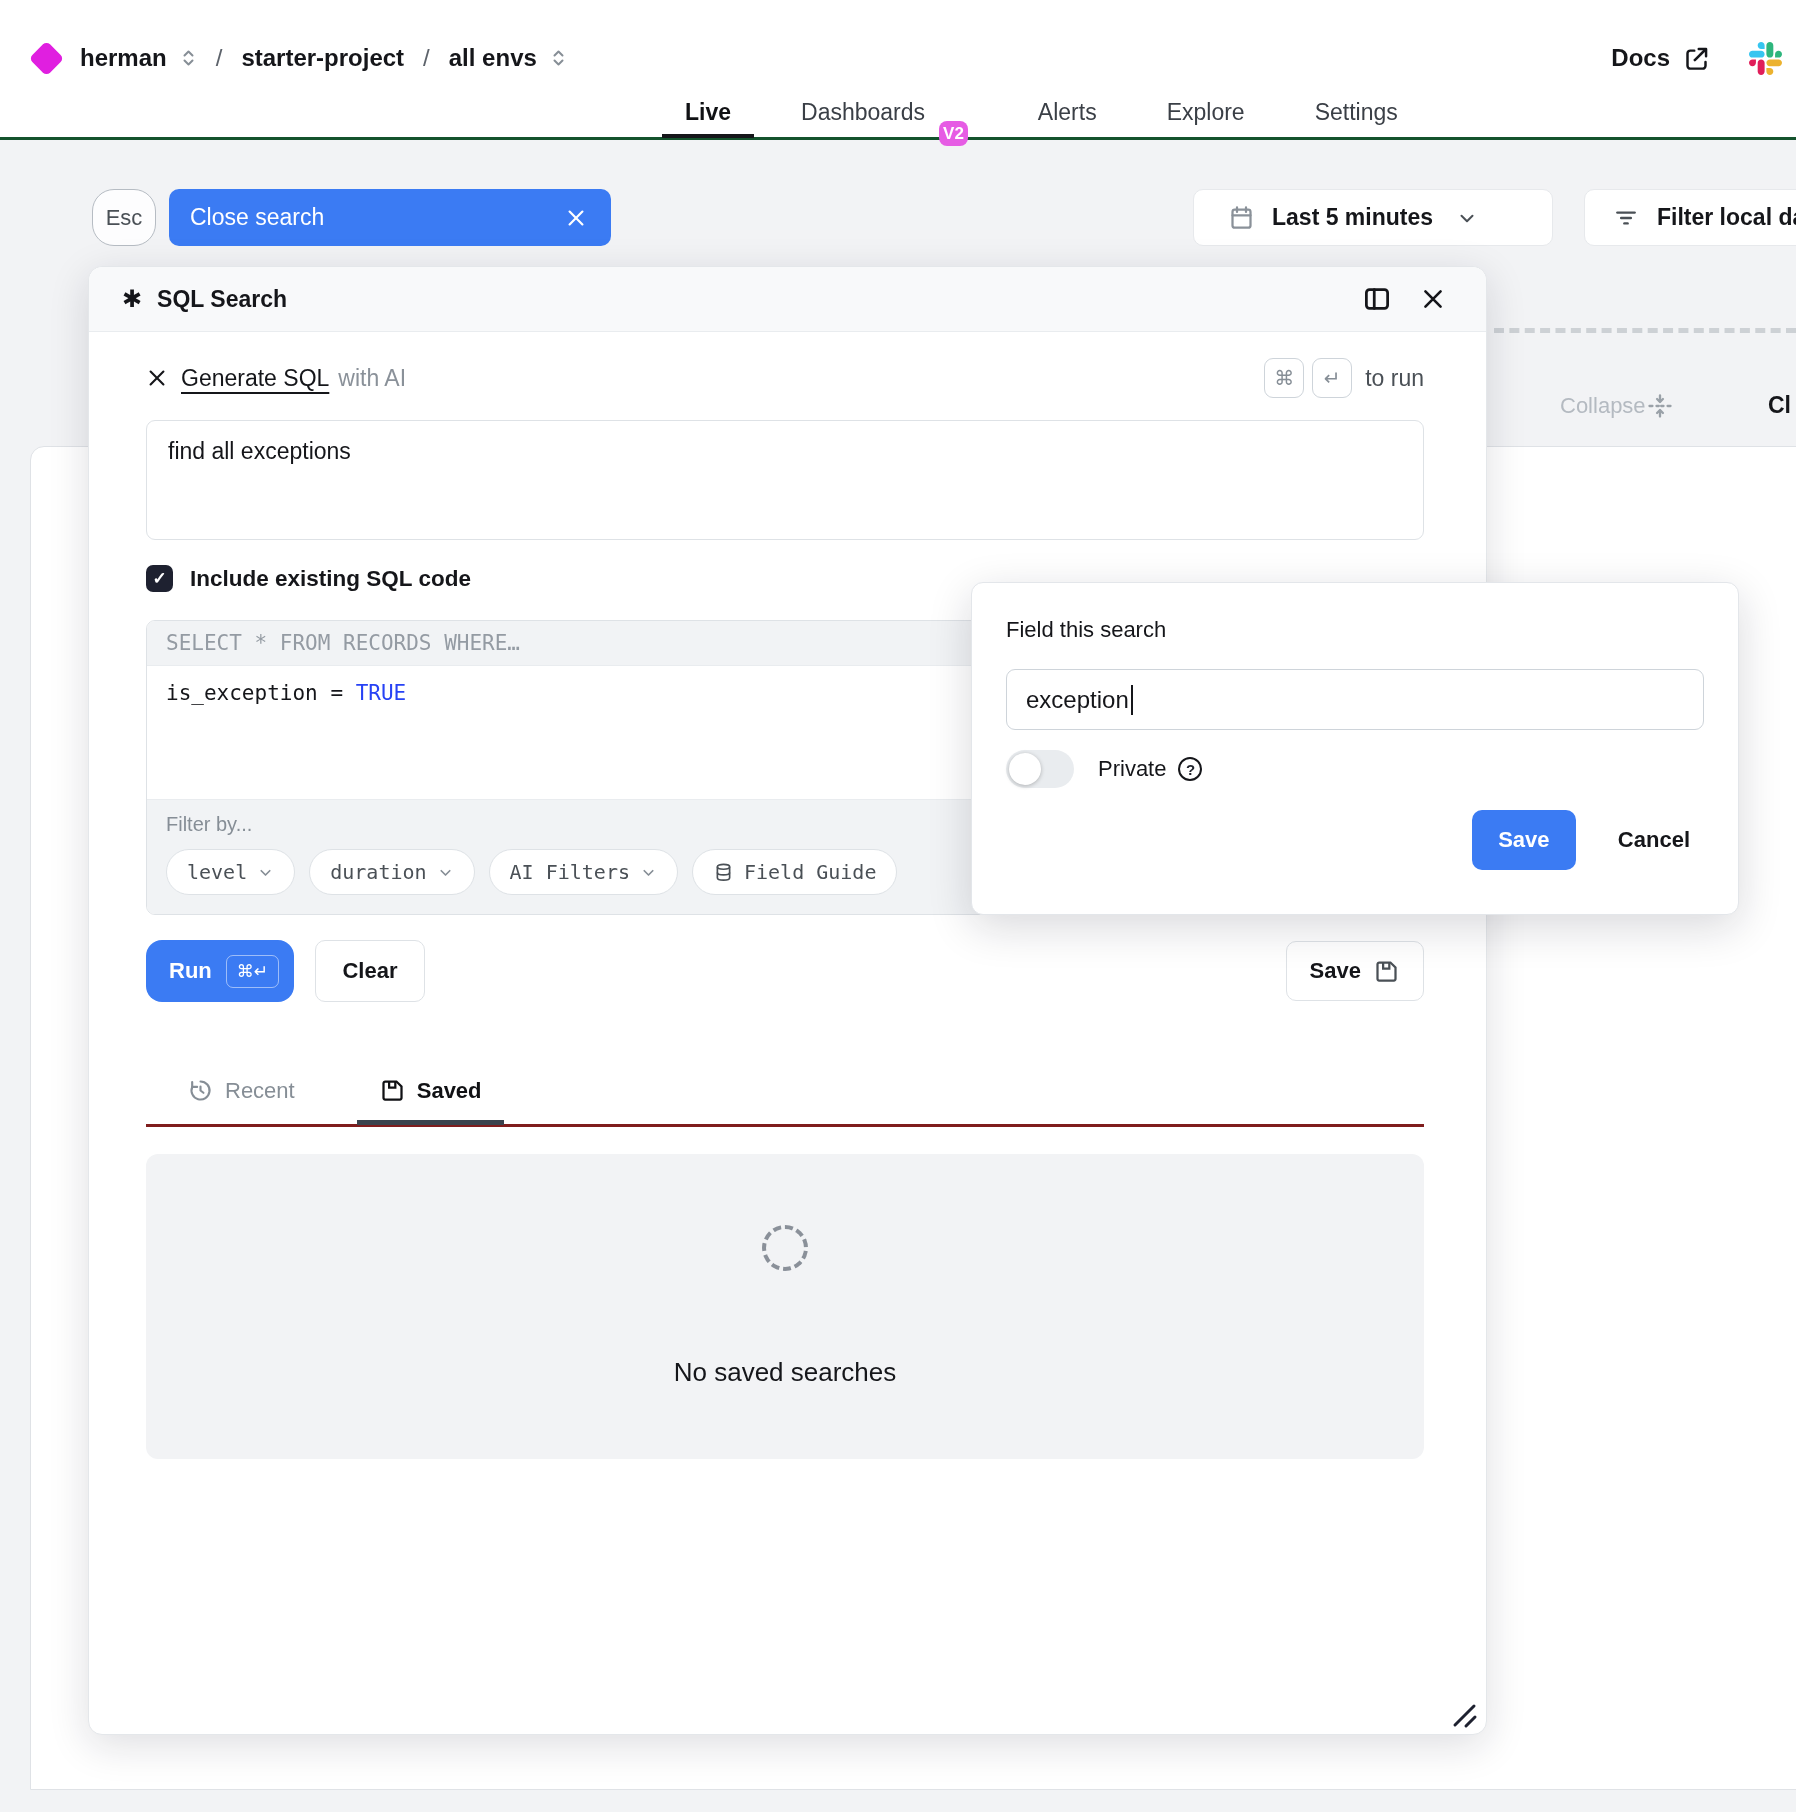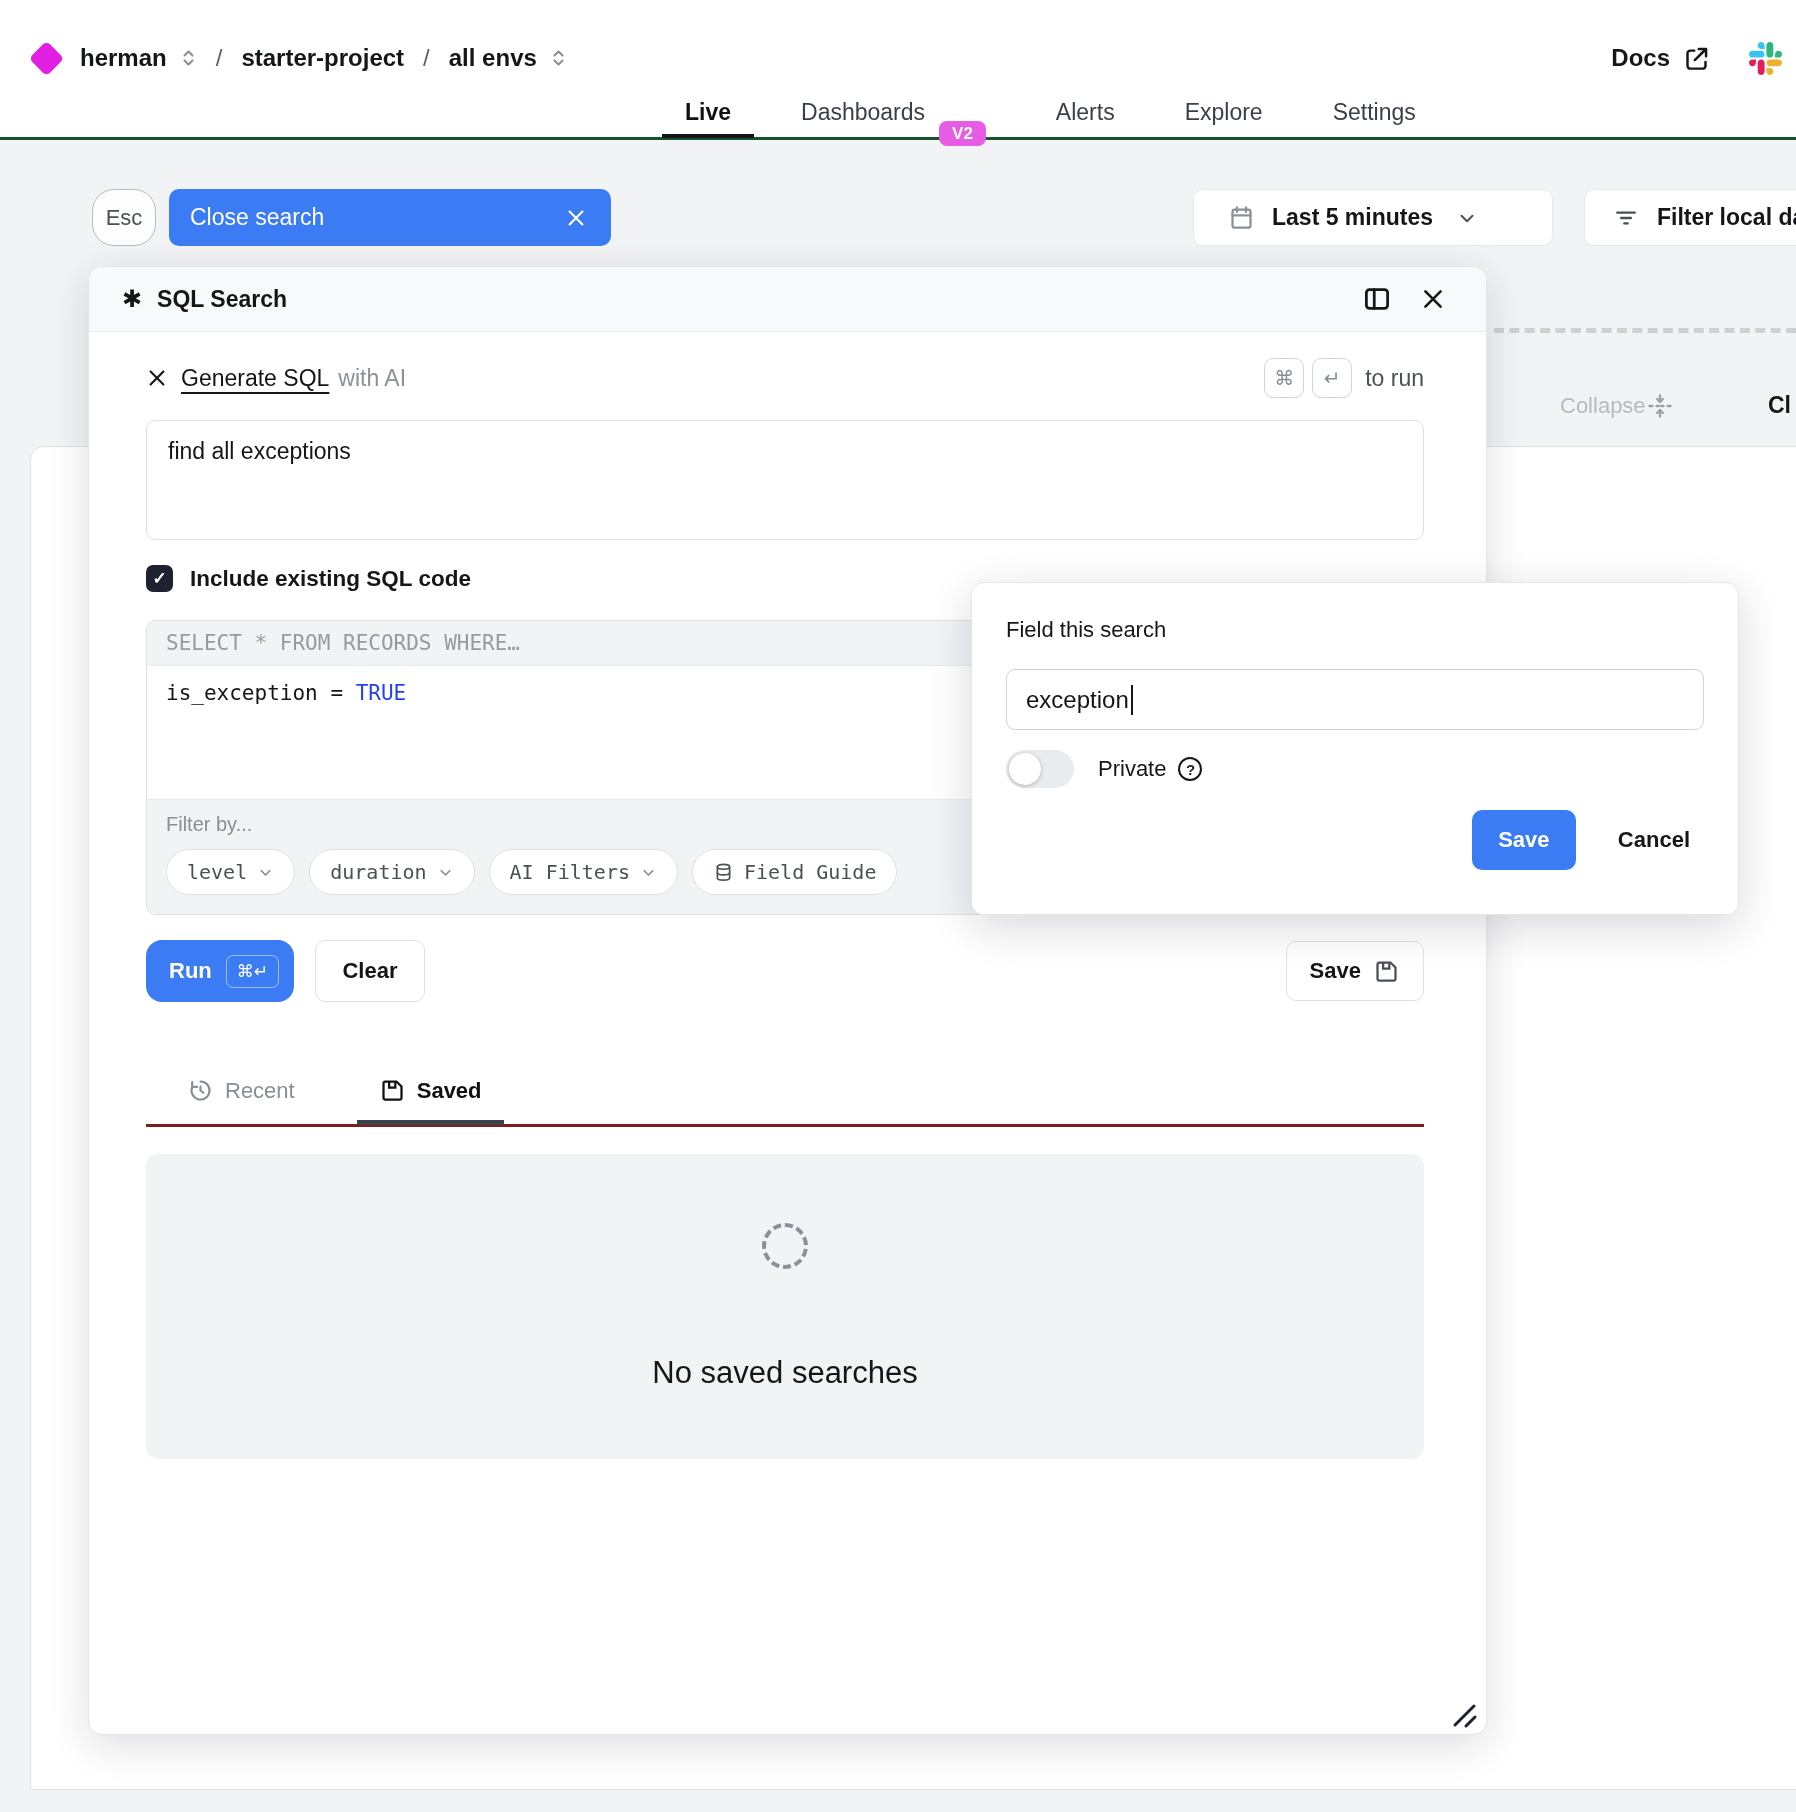--- a/index.html
+++ b/index.html
@@ -18,21 +18,21 @@
   .updown{color:#868e96;}
   .docs{position:absolute;right:86px;top:44px;display:flex;align-items:center;gap:13px;
         font-size:24px;font-weight:600;color:#15161a;cursor:pointer;}
   .slack{position:absolute;right:14px;top:42px;}
 
   .nav{position:absolute;left:662px;bottom:0;height:50px;display:flex;gap:24px;}
   .nav-item{display:flex;align-items:center;padding:0 23px;font-size:23px;color:#3a3f46;position:relative;white-space:nowrap;}
   .nav-item.active{font-weight:700;color:#101114;}
   .nav-item.active::after{content:"";position:absolute;left:0;right:0;bottom:-1px;height:4px;background:#15161a;}
   .v2{margin-left:14px;background:#e65ce4;color:#fff;font-size:17px;font-weight:600;
-      padding:4px 13px;border-radius:8px;line-height:1;margin-top:43px;}
+      padding:4px 4px;border-radius:8px;line-height:1;margin-top:43px;}
 
   
   .kbd-esc{position:absolute;left:92px;top:189px;width:64px;height:57px;box-sizing:border-box;
            background:#fdfdfe;border:1.5px solid #b6bcc3;border-radius:22px;
            display:flex;align-items:center;justify-content:center;font-size:22px;color:#4a5056;}
   .close-search{position:absolute;left:169px;top:189px;width:442px;height:57px;box-sizing:border-box;
            background:#3b7bf3;border-radius:10px;color:#fff;display:flex;align-items:center;
            padding:0 24px 0 21px;font-size:23px;cursor:pointer;}
   .time-range{position:absolute;left:1193px;top:189px;width:360px;height:57px;box-sizing:border-box;
            background:#fff;border:1px solid #e7e9ec;border-radius:10px;display:flex;align-items:center;
@@ -110,21 +110,21 @@
   .tab{display:flex;align-items:center;gap:11px;padding:12px 22px 20px;font-size:22px;
        position:relative;cursor:pointer;}
   .tab.recent{color:#868e96;font-weight:500;}
   .tab.saved{color:#101114;font-weight:600;}
   .tab.saved::after{content:"";position:absolute;left:0;right:0;bottom:-1px;height:5px;background:#3a434d;}
 
   .empty{margin-top:27px;height:305px;background:#f2f3f5;border-radius:12px;
          display:flex;flex-direction:column;align-items:center;justify-content:center;}
   .spinner{width:46px;height:46px;box-sizing:border-box;border:4px dashed #8a9099;border-radius:50%;
            margin-bottom:38px;}
-  .empty-text{font-size:31px;color:#15161a;margin-top:48px;}
+  .empty-text{font-size:26px;color:#15161a;margin-top:48px;}
 
   .resize{position:absolute;right:8px;bottom:5px;cursor:nwse-resize;}
 
   
   .popover{position:absolute;left:971px;top:582px;width:768px;height:333px;box-sizing:border-box;
            background:#fff;border:1px solid #e3e6ea;border-radius:12px;
            box-shadow:0 12px 44px rgba(20,20,40,.16);padding:34px;z-index:10;}
   .pop-title{font-size:22px;color:#15161a;}
   .pop-input{margin-top:26px;height:61px;box-sizing:border-box;border:1.5px solid #ced4da;border-radius:9px;
              display:flex;align-items:center;padding:0 19px;font-size:24px;color:#15161a;cursor:text;}

